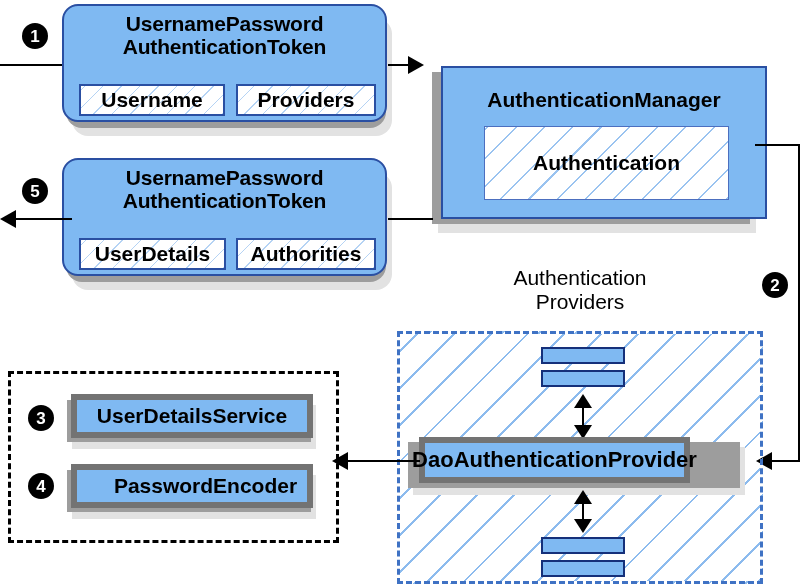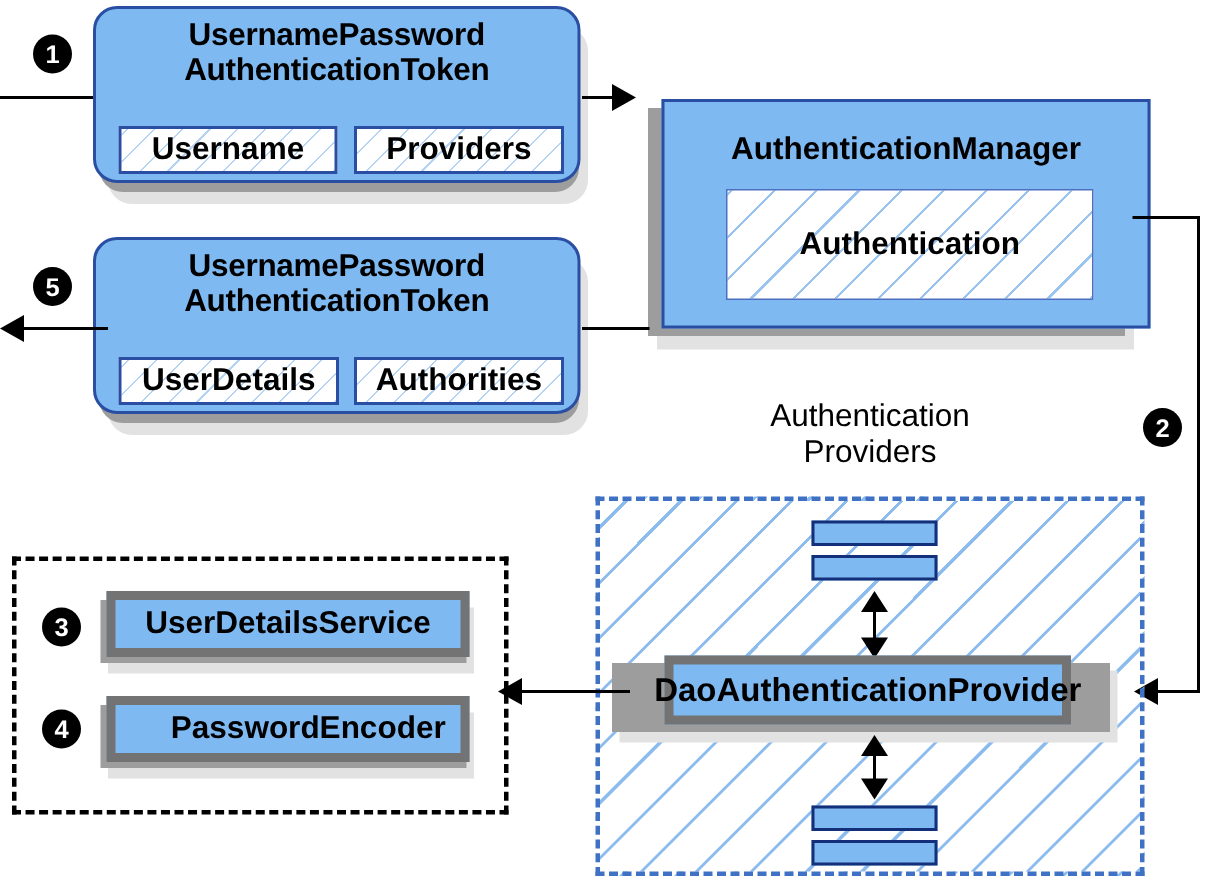--- a/index.html
+++ b/index.html
@@ -255,21 +255,21 @@
 
   <div class="bar" style="left:541px;top:347px;width:84px;height:17px;"></div>
   <div class="bar" style="left:541px;top:370px;width:84px;height:17px;"></div>
 
   <div class="arrow-up" style="left:574px;top:394px;"></div>
   <div class="vline" style="left:582px;top:398px;height:36px;"></div>
   <div class="arrow-down" style="left:574px;top:425px;"></div>
 
   <div class="shadow2" style="left:413px;top:447px;width:332px;height:48px;"></div>
   <div class="shadow" style="left:408px;top:442px;width:332px;height:46px;"></div>
-  <div class="plain-box" style="left:419px;top:437px;width:271px;height:46px;margin-left:24px;">DaoAuthenticationProvider</div>
+  <div class="plain-box" style="left:419px;top:437px;width:271px;height:46px;">DaoAuthenticationProvider</div>
 
   <div class="arrow-up" style="left:574px;top:490px;"></div>
   <div class="vline" style="left:582px;top:494px;height:34px;"></div>
   <div class="arrow-down" style="left:574px;top:519px;"></div>
 
   <div class="bar" style="left:541px;top:537px;width:84px;height:17px;"></div>
   <div class="bar" style="left:541px;top:560px;width:84px;height:17px;"></div>
 
   <div class="hline" style="left:348px;top:460px;width:72px;"></div>
   <div class="arrow-left" style="left:332px;top:452px;"></div>

